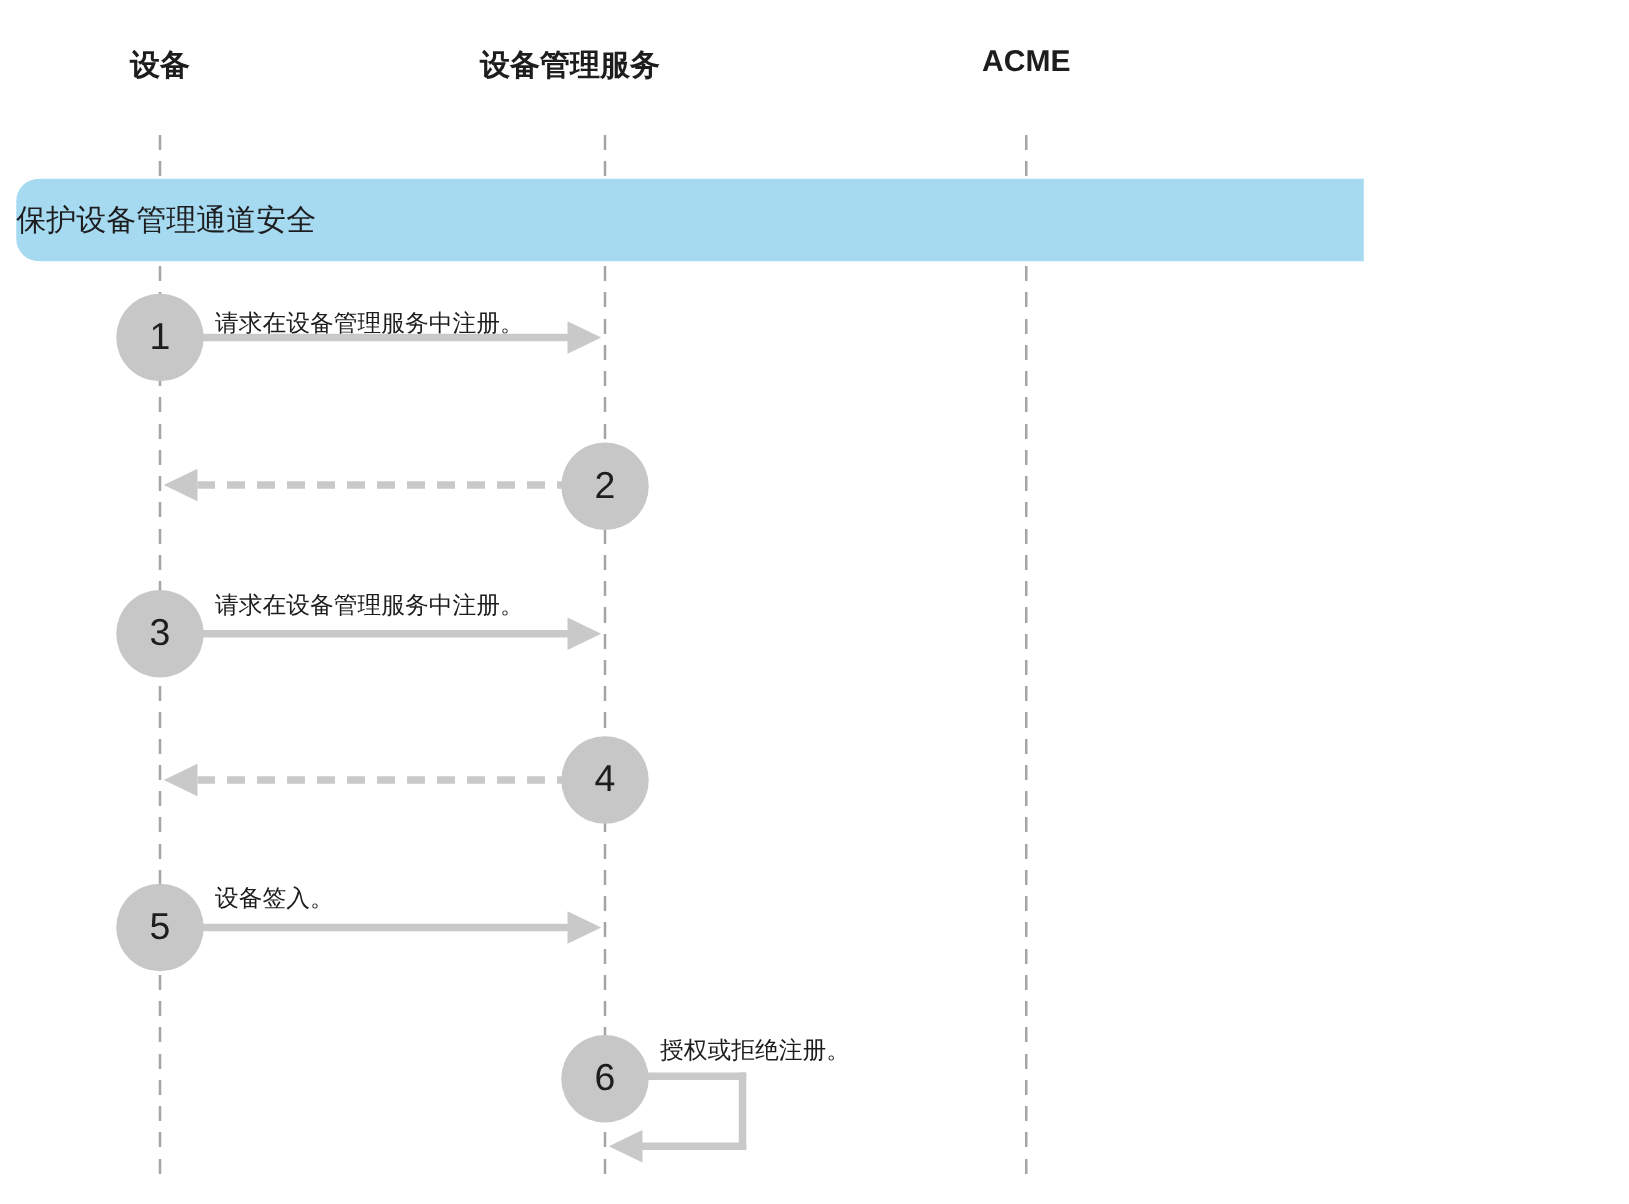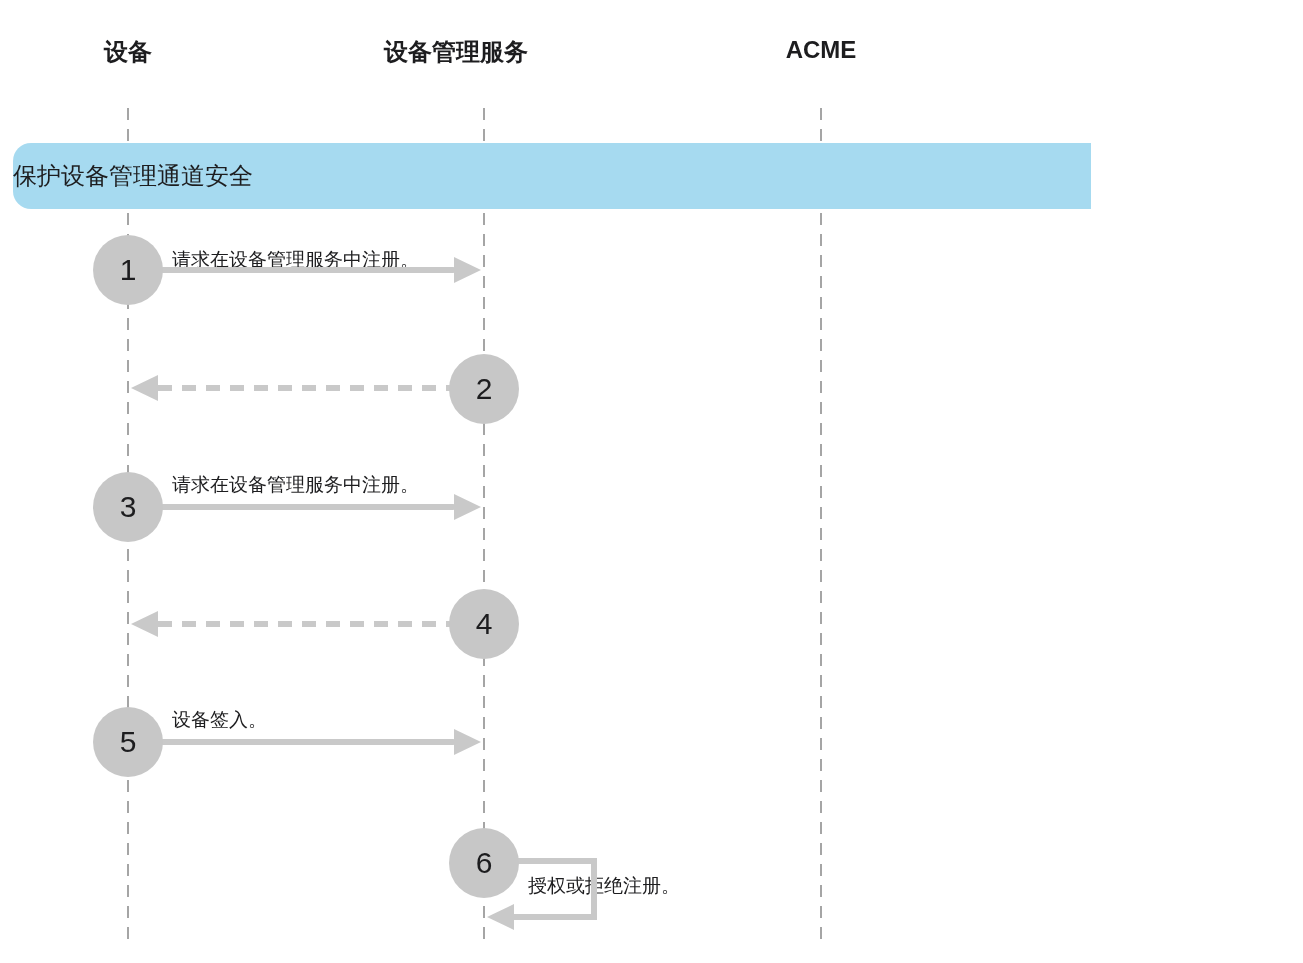--- a/index.html
+++ b/index.html
@@ -92,20 +92,20 @@
     <span>4</span>
   </div>
 
   <div class="msg" style="left:172px;top:706px">设备签入。</div>
   <div class="line" style="left:150px;top:739px;width:306px"></div>
   <div class="ah-r" style="left:454px;top:729px"></div>
   <div class="circle" style="left:93px;top:707px">
     <span>5</span>
   </div>
 
-  <div class="msg" style="left:528px;top:872px">授权或拒绝注册。</div>
+  <div class="msg" style="left:528px;top:827px">授权或拒绝注册。</div>
   <div class="selfloop" style="left:505px;top:858px;width:92px;height:62px"></div>
   <div class="ah-l" style="left:487px;top:904px"></div>
   <div class="circle" style="left:449px;top:828px">
     <span>6</span>
   </div>
 
 </div>
 
 </body></html>

